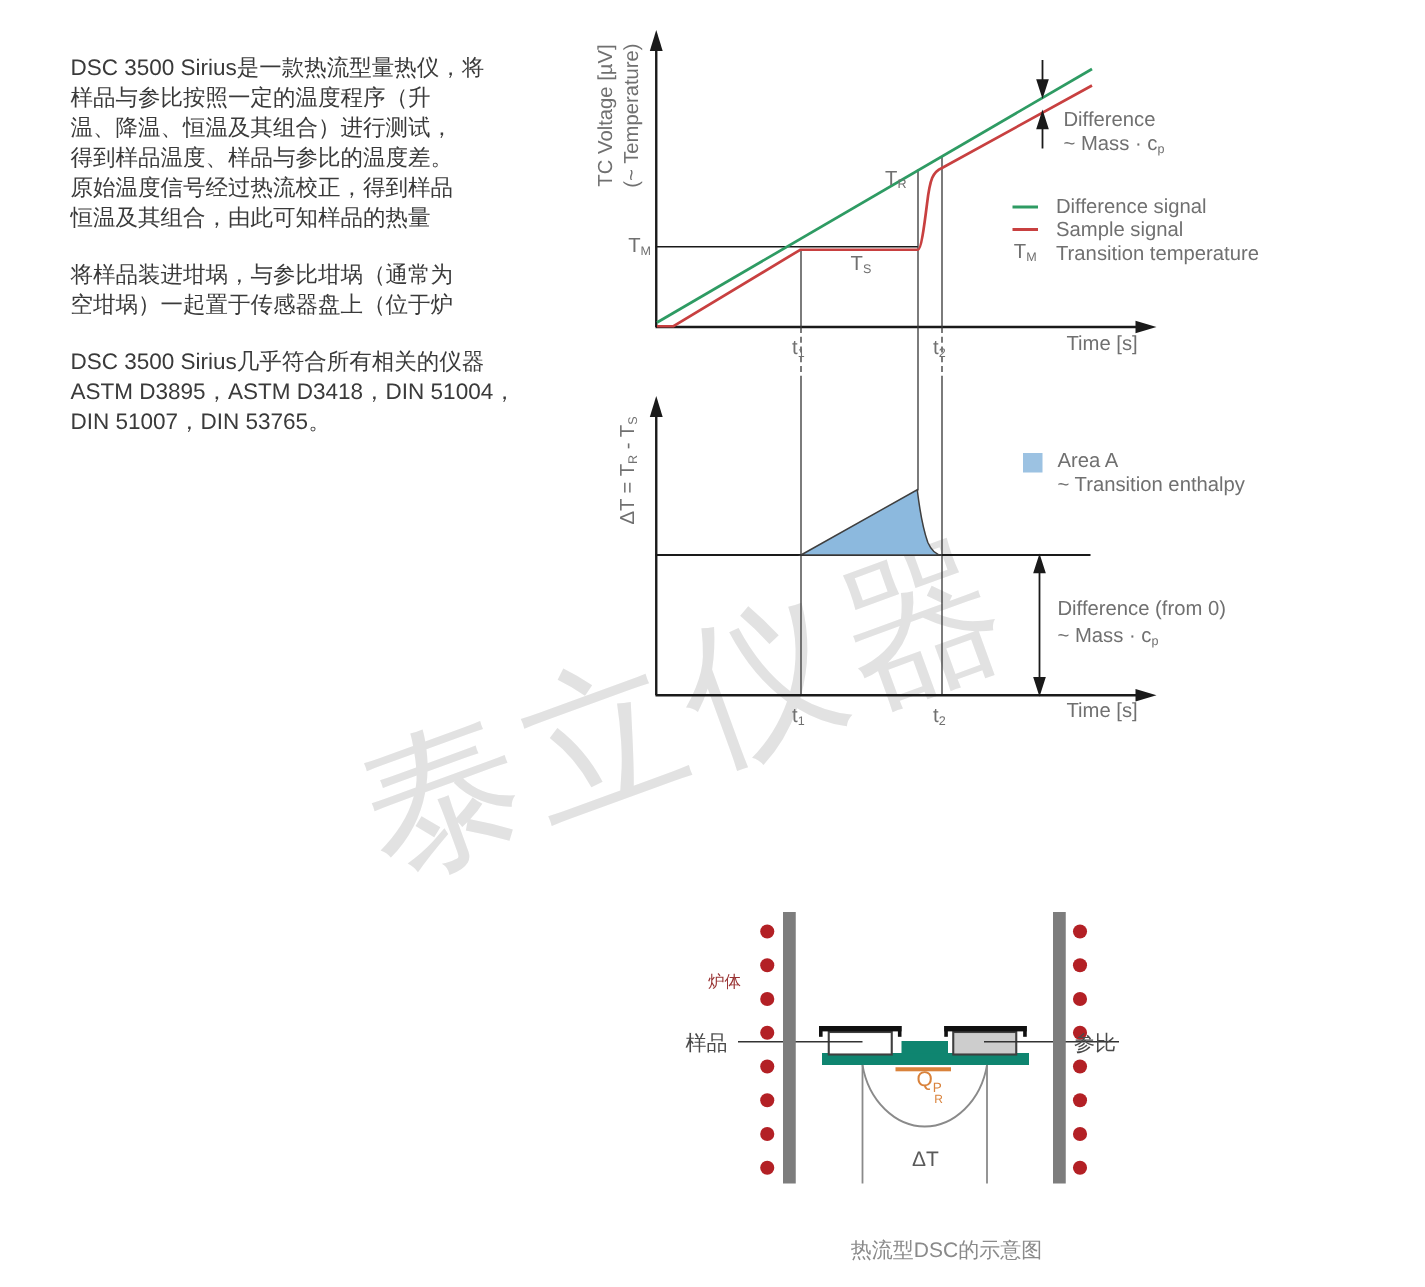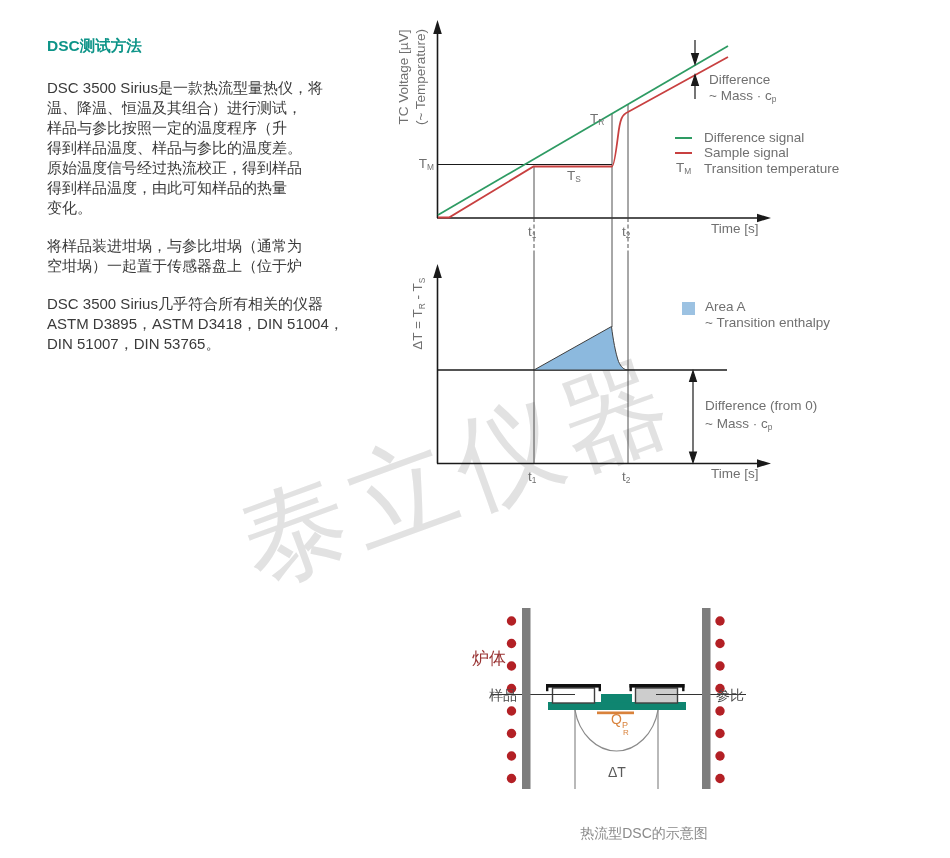--- a/index.html
+++ b/index.html
@@ -24,21 +24,21 @@
   .label { position:absolute; z-index:3; color:#707070; font-size:13.5px; white-space:nowrap; }
   .vlabel { text-align:center; transform:rotate(-90deg); transform-origin:center; line-height:17px; }
   .sb { font-size:0.62em; vertical-align:-0.28em; }
   .legend-row { display:flex; align-items:center; }
   .dash { display:inline-block; width:17px; height:2px; margin-right:12px; }
   .dash.green { background:#2e9b63; }
   .dash.red { background:#c84040; }
   .legend-tm { display:inline-block; width:17px; margin-right:12px; text-align:center; color:#707070; }
   .caption { position:absolute; z-index:3; width:306px; text-align:center; color:#8a8a8a; font-size:14px; white-space:nowrap; }
   
-  .furnace-label { color:#993333; font-size:17px; }
+  .furnace-label { color:#993333; font-size:11px; }
   .dark { color:#4a4a4a; font-size:14px; }
   .q-label { color:#d9823b; font-size:14px; }
   .q-s1 { font-size:9px; vertical-align:-4px; }
   .q-s2 { font-size:8px; vertical-align:-11px; margin-left:-5px; }
   .dt-label { color:#5a5a5a; font-size:14px; }
 </style>
 </head>
 <body>
 
 <div class="page">
@@ -147,29 +147,27 @@
           <circle cx="720" cy="688.5" r="4.7"></circle>
         <circle cx="720" cy="711" r="4.7"></circle>
           <circle cx="720" cy="733.5" r="4.7"></circle>
         <circle cx="720" cy="756" r="4.7"></circle>
           <circle cx="720" cy="778.5" r="4.7"></circle>
       </g>
     </g>
   </svg>
 
   <div class="article">
-    <div class="title">DSC测试方法</div>
     <div class="para">
       <div class="tline">DSC 3500 Sirius是一款热流型量热仪，将</div>
+      <div class="tline">样品与参比按照一定的温度程序（升</div>
       <div class="tline">温、降温、恒温及其组合）进行测试，</div>
-      <div class="tline">样品与参比按照一定的温度程序（升</div>
       <div class="tline">得到样品温度、样品与参比的温度差。</div>
       <div class="tline">原始温度信号经过热流校正，得到样品</div>
-      <div class="tline">得到样品温度，由此可知样品的热量</div>
-      <div class="tline">变化。</div>
+      <div class="tline">恒温及其组合，由此可知样品的热量</div>
     </div>
     <div class="para">
       <div class="tline">将样品装进坩埚，与参比坩埚（通常为</div>
       <div class="tline">空坩埚）一起置于传感器盘上（位于炉</div>
     </div>
     <div class="para">
       <div class="tline">DSC 3500 Sirius几乎符合所有相关的仪器</div>
       <div class="tline">ASTM D3895，ASTM D3418，DIN 51004，</div>
       <div class="tline">DIN 51007，DIN 53765。</div>
     </div>
@@ -205,20 +203,20 @@
   <div class="label" style="left:705px; top:299px;">Area A</div>
   <div class="label" style="left:705px; top:315px;">~ Transition enthalpy</div>
   <div class="label" style="left:705px; top:398px;">Difference (from 0)</div>
   <div class="label" style="left:705px; top:416px;"><span>~ Mass · c</span><span class="sb">p</span></div>
   <div class="label" style="left:528px; top:469px;"><span>t</span><span class="sb">1</span></div>
   <div class="label" style="left:622px; top:469px;"><span>t</span><span class="sb">2</span></div>
   <div class="label" style="left:711px; top:466px;">Time [s]</div>
 
 
   <div class="label furnace-label" style="left:472px; top:647px;">炉体</div>
-  <div class="label dark" style="left:457px; top:687px;margin-left:32px;">样品</div>
+  <div class="label dark" style="left:457px; top:687px;">样品</div>
   <div class="label dark" style="left:716px; top:687px;">参比</div>
   <div class="label q-label" style="left:611px; top:711px;"><span>Q</span><span class="q-s1">P</span><span class="q-s2">R</span></div>
   <div class="label dt-label" style="left:608px; top:764px;">ΔT</div>
 
-  <div class="caption" style="left:491px; top:825px;">热流型DSC的示意图</div>
+  <div class="caption" style="left:478px; top:825px;">热流型DSC的示意图</div>
 
 </div>
 
 </body></html>

